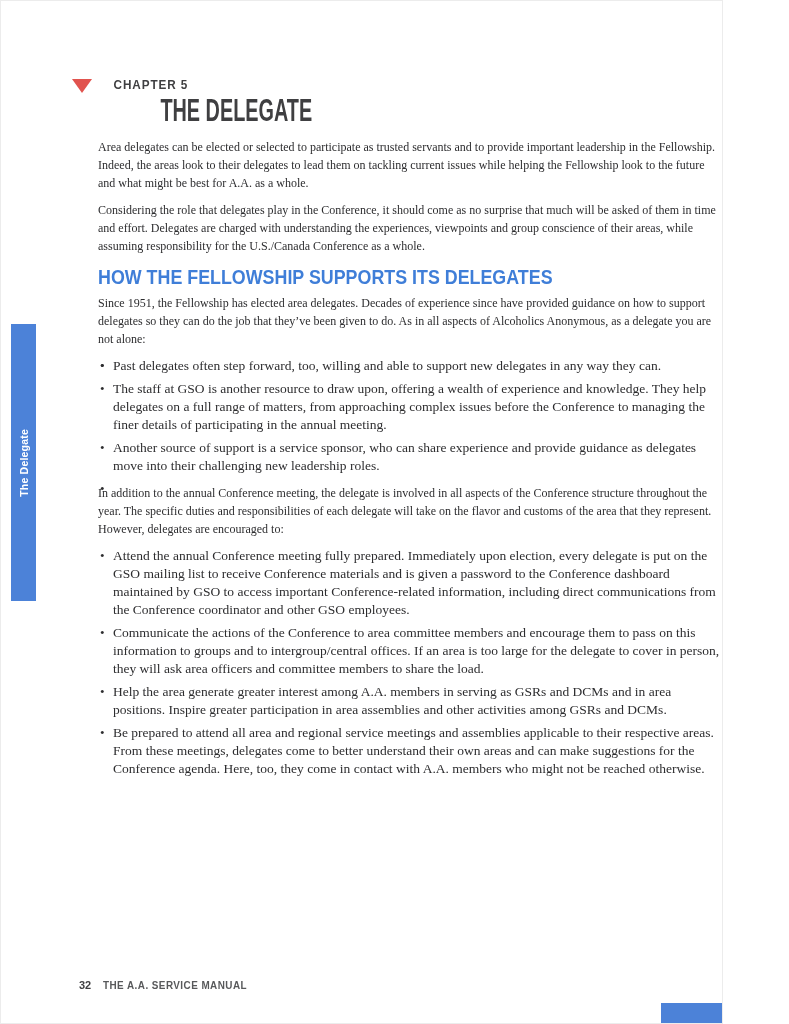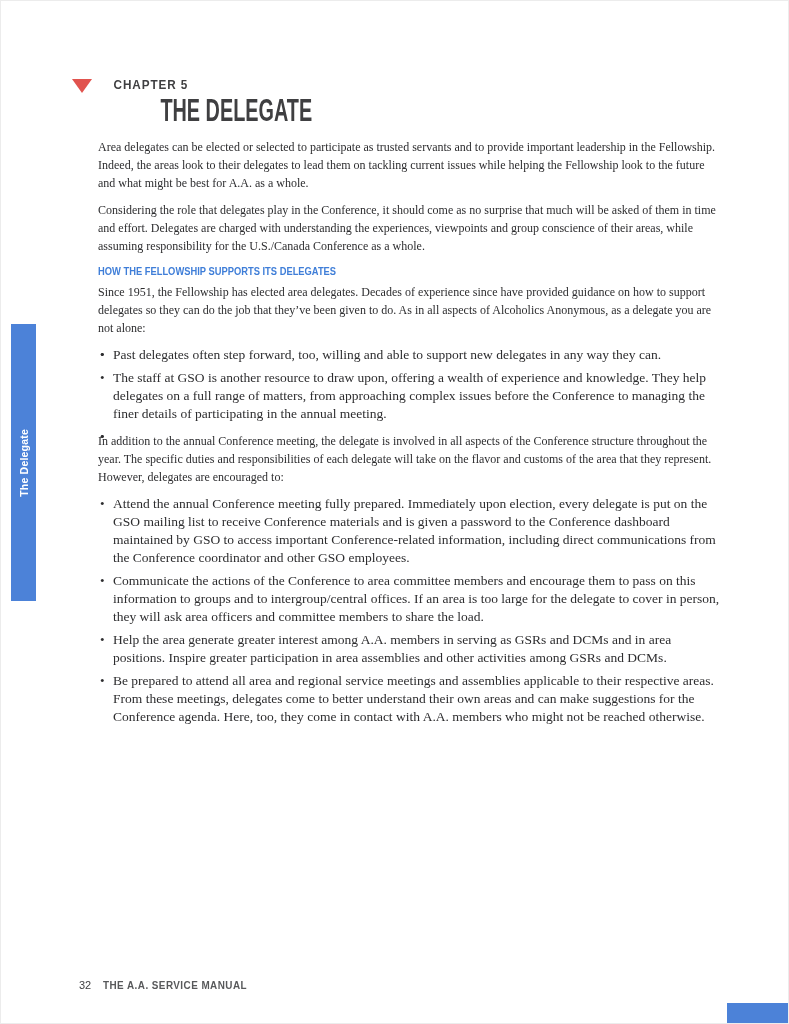--- a/index.html
+++ b/index.html
@@ -7,21 +7,21 @@
     --heading-blue:#3f7ed8;
     --marker-red:#e1534e;
     --ink:#2d2d2f;
     --title-ink:#3f3f41;
     --footer-gray:#58595b;
   }
   *{margin:0;padding:0;box-sizing:border-box;}
   html,body{background:#ffffff;}
   .page{
     position:relative;
-    width:789px;height:1024px;
+    width:723px;height:1024px;
     background:#ffffff;
     border:1px solid #ececec;
     overflow:hidden;
     font-family:"Liberation Serif", serif;
     color:var(--ink);
   }
   
   .side-tab{
     position:absolute;left:10px;top:323px;
     width:25px;height:277px;
@@ -73,21 +73,21 @@
   .chapter-label span,.chapter-title span{display:inline-block;transform-origin:0 50%;}
   .chapter-label > .cond{transform:scaleX(.95);}
   .chapter-title > .cond{transform:scaleX(.8);}
   p.body{
     font-size:12px;line-height:18px;
     margin-bottom:9px;
     color:var(--ink);
   }
   h2.sec{
     font-family:"Liberation Sans", sans-serif;
-    font-weight:700;font-size:11px;
+    font-weight:700;font-size:21px;
     color:var(--heading-blue);
     margin-top:10px;margin-bottom:6px;
     line-height:1.1;
   }
   h2.sec .cond{transform:scaleX(.85);}
   .list{margin-bottom:9px;}
   .li{
     position:relative;
     padding-left:15px;
     margin-bottom:5px;
@@ -96,21 +96,21 @@
   .li .b{
     position:absolute;left:2px;top:0;
     font-size:13px;color:var(--ink);
   }
   .footer{
     position:absolute;left:78px;bottom:32px;
     font-family:"Liberation Sans", sans-serif;
     font-size:11px;
     display:flex;align-items:baseline;gap:12px;
   }
-  .footer .pn{font-weight:400;color:var(--title-ink);}
+  .footer .pn{font-weight:700;color:var(--title-ink);}
   .footer .bt{
     color:var(--footer-gray);
     letter-spacing:.5px;font-weight:700;
     display:inline-block;transform:scaleX(.9);transform-origin:0 50%;
   }
 </style>
 </head>
 <body>
 
 <div class="page">
@@ -146,20 +146,21 @@
       <div class="li">
         <span class="b">•</span>
         <span>Past delegates often step forward, too, willing and able to support new delegates in any way they can.</span>
       </div>
       <div class="li">
         <span class="b">•</span>
         <span>The staff at GSO is another resource to draw upon, offering a wealth of experience and knowledge. They help delegates on a full range of matters, from approaching complex issues before the Conference to managing the finer details of participating in the annual meeting.</span>
       </div>
       <div class="li">
         <span class="b">•</span>
+        <span>Another source of support is a service sponsor, who can share experience and provide guidance as delegates move into their challenging new leadership roles.</span>
       </div>
       <div class="li">
         <span class="b">•</span>
       </div>
     </div>
 
     <p class="body">In addition to the annual Conference meeting, the delegate is involved in all aspects of the Conference structure throughout the year. The specific duties and responsibilities of each delegate will take on the flavor and customs of the area that they represent. However, delegates are encouraged to:</p>
 
     <div class="list">
       <div class="li">

